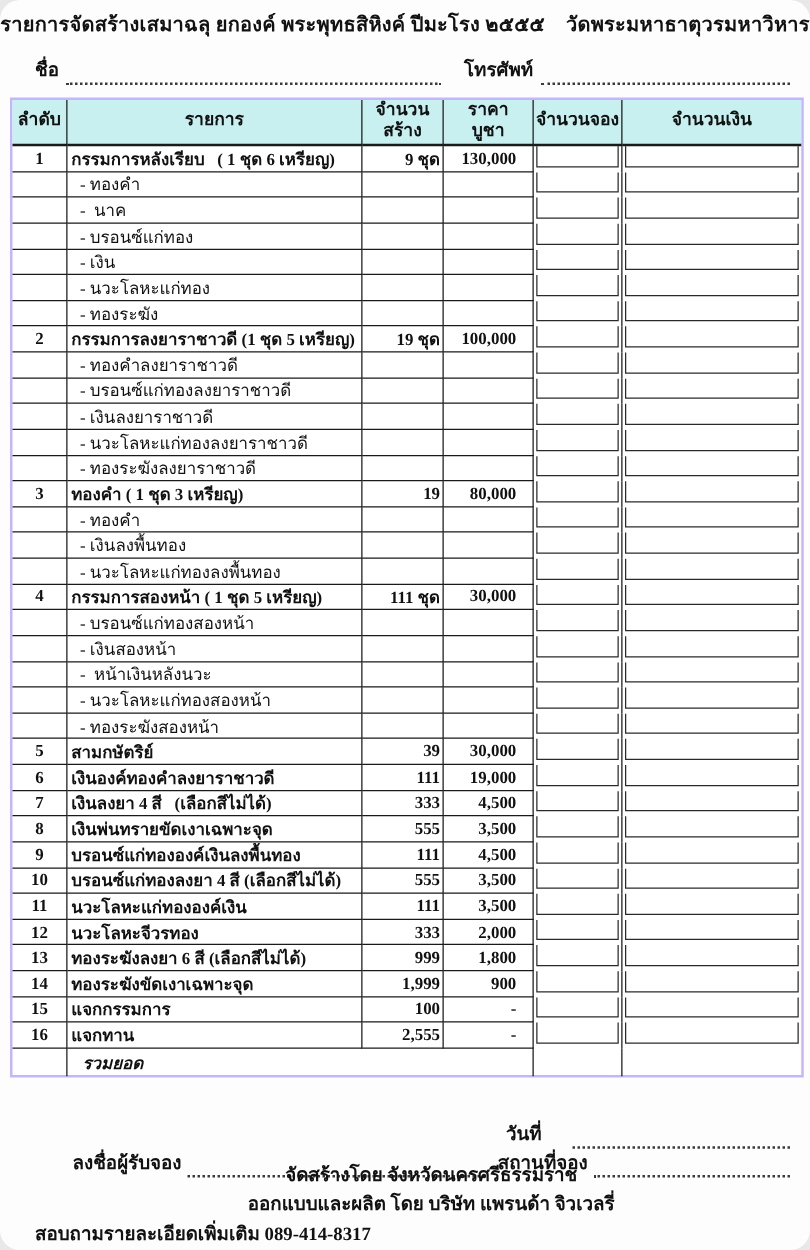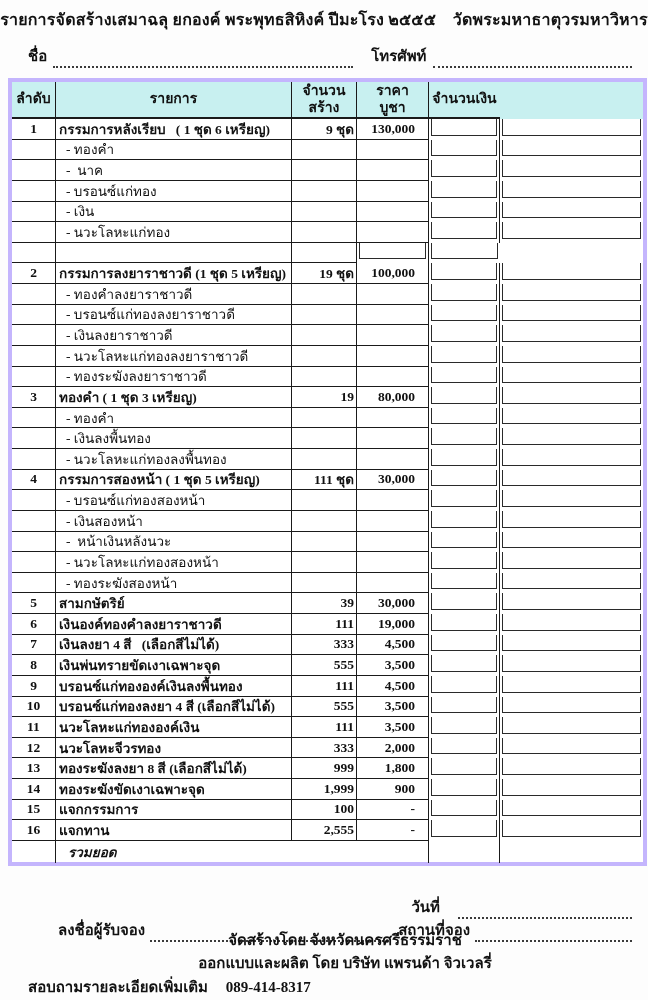--- a/index.html
+++ b/index.html
@@ -1,35 +1,35 @@
 <!DOCTYPE html>
 <html><head>
 <meta charset="utf-8">
 <style>
   html,body{margin:0;padding:0;background:#e8e8e8;}
   .page{
     position:relative;width:648px;height:1000px;background:#fdfdfd;
-    font-family:"Liberation Serif","DejaVu Serif",serif;color:#111;overflow:hidden;
+    font-family:"Liberation Serif","DejaVu Serif",serif;color:#111;overflow:hidden;border-radius:16px;
   }
   .title{
     position:absolute;top:7px;left:0;width:100%;text-align:center;
     font-weight:bold;font-size:16px;letter-spacing:.2px;white-space:pre;
   }
   .name-line{
     position:absolute;top:44px;left:28px;right:16px;display:flex;align-items:flex-end;
     font-weight:bold;font-size:15px;text-align:center;
   }
   .name-line .lbl{margin-right:6px;}
   .dots{display:inline-block;height:15px;border-bottom:2px dotted #3a3a3a;}
   .d-name{width:300px;margin-right:18px;}
   .d-grow{flex:1;}
   
   .tbl{
     position:absolute;left:8px;top:78px;width:631px;
-    border:4px solid #c4b5fd;background:#fff;font-size:13.5px;
+    border:2px solid #c4b5fd;background:#fff;font-size:13.5px;
   }
   .grid{display:grid;grid-template-columns:44px 236px 65px 72px 71px 1fr;}
   .hrow{height:37px;background:#c8f0f0;font-weight:bold;font-size:14px;}
   .hc{
     border-right:1px solid #1a1a1a;border-bottom:2px solid #1a1a1a;
     display:flex;flex-direction:column;align-items:center;justify-content:center;
     line-height:1.15;text-align:center;
   }
   .hc:last-child{border-right:none;}
   .row{height:20.64px;}
@@ -58,31 +58,31 @@
   .sign-line{
     position:absolute;top:870px;left:58px;right:16px;display:flex;align-items:flex-end;
     font-weight:bold;font-size:15px;margin-top:48px;
   }
   .sign-line .lbl{margin-right:5px;}
   .d-sign{width:238px;margin-right:10px;}
   .date-line{
     position:absolute;top:895px;left:398px;right:16px;display:flex;align-items:flex-end;
     font-weight:bold;font-size:15px;
   }
-  .date-line .lbl{width:42px;text-align:right;margin-right:18px;}
+  .date-line .lbl{width:42px;text-align:center;margin-right:18px;}
   .center-line{
     position:absolute;left:40px;width:610px;text-align:center;
     font-weight:bold;font-size:15px;
   }
   .made-by{top:928px;}
   .designed-by{top:951px;}
   .contact-line{
     position:absolute;top:975px;left:28px;font-weight:bold;font-size:15px;
   }
-  .contact-line .phone{margin-left:14px;font-family:"Liberation Serif","DejaVu Serif",serif;}
+  .contact-line .phone{font-family:"Liberation Serif","DejaVu Serif",serif;}
 </style>
 </head>
 <body>
 
 <div class="page">
 
   <div class="title">รายการจัดสร้างเสมาฉลุ ยกองค์ พระพุทธสิหิงค์ ปีมะโรง ๒๕๕๕    วัดพระมหาธาตุวรมหาวิหาร</div>
 
   <div class="name-line">
     <span class="lbl">ชื่อ</span>
@@ -101,20 +101,23 @@
         </div>
       <div class="hc">
           <span>จำนวน</span>
           <span>สร้าง</span>
         </div>
       <div class="hc">
           <span>ราคา</span>
           <span>บูชา</span>
         </div>
       <div class="hc">
+          <span>จำนวนจอง</span>
+        </div>
+      <div class="hc">
           <span>จำนวนเงิน</span>
         </div>
     </div>
 
     <div id="tbody">
         <div class="grid row main">
           <div class="bc c1">1</div>
           <div class="bc c2">กรรมการหลังเรียบ   ( 1 ชุด 6 เหรียญ)</div>
           <div class="bc c3">9 ชุด</div>
           <div class="bc c4">130,000</div>
@@ -156,20 +159,21 @@
         <div class="grid row sub">
           <div class="bc c1"></div>
           <div class="bc c2">- นวะโลหะแก่ทอง</div>
           <div class="bc c3"></div>
           <div class="bc c4"></div>
           <div class="bc c5"></div>
           <div class="bc c6"></div>
         </div>
         <div class="grid row sub">
           <div class="bc c1"></div>
+          <div class="bc c2">- ทองระฆัง</div>
           <div class="bc c3"></div>
           <div class="bc c4"></div>
           <div class="bc c5"></div>
           <div class="bc c6"></div>
         </div>
         <div class="grid row main">
           <div class="bc c1">2</div>
           <div class="bc c2">กรรมการลงยาราชาวดี (1 ชุด 5 เหรียญ)</div>
           <div class="bc c3">19 ชุด</div>
           <div class="bc c4">100,000</div>
@@ -355,21 +359,21 @@
         <div class="grid row main">
           <div class="bc c1">12</div>
           <div class="bc c2">นวะโลหะจีวรทอง</div>
           <div class="bc c3">333</div>
           <div class="bc c4">2,000</div>
           <div class="bc c5"></div>
           <div class="bc c6"></div>
         </div>
         <div class="grid row main">
           <div class="bc c1">13</div>
-          <div class="bc c2">ทองระฆังลงยา 8 สี (เลือกสีไม่ได้)</div>
+          <div class="bc c2">ทองระฆังลงยา 6 สี (เลือกสีไม่ได้)</div>
           <div class="bc c3">999</div>
           <div class="bc c4">1,800</div>
           <div class="bc c5"></div>
           <div class="bc c6"></div>
         </div>
         <div class="grid row main">
           <div class="bc c1">14</div>
           <div class="bc c2">ทองระฆังขัดเงาเฉพาะจุด</div>
           <div class="bc c3">1,999</div>
           <div class="bc c4">900</div>

